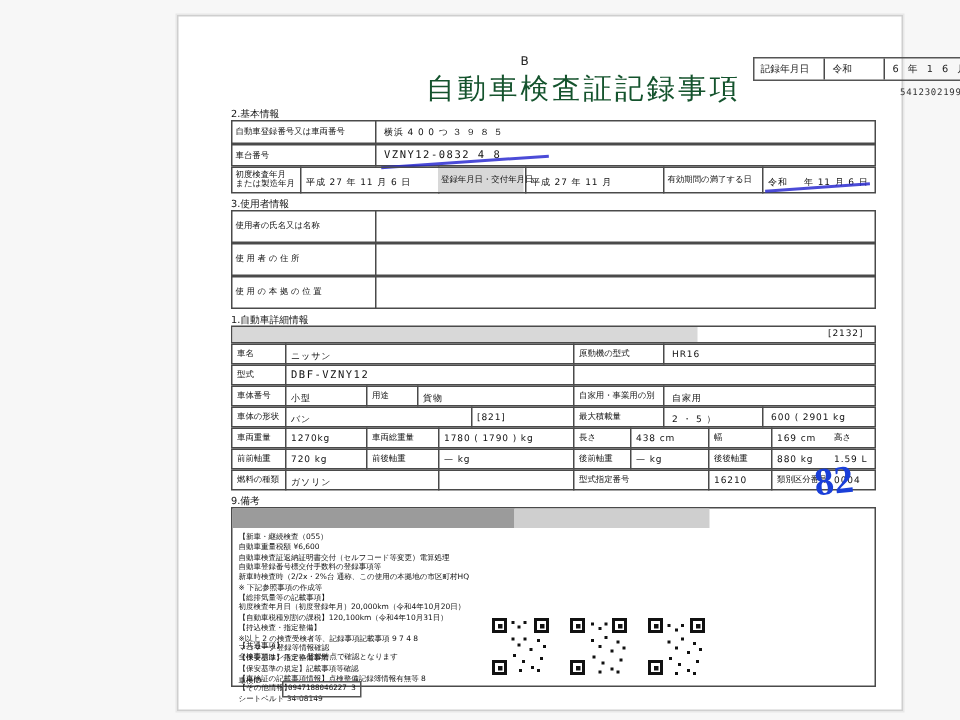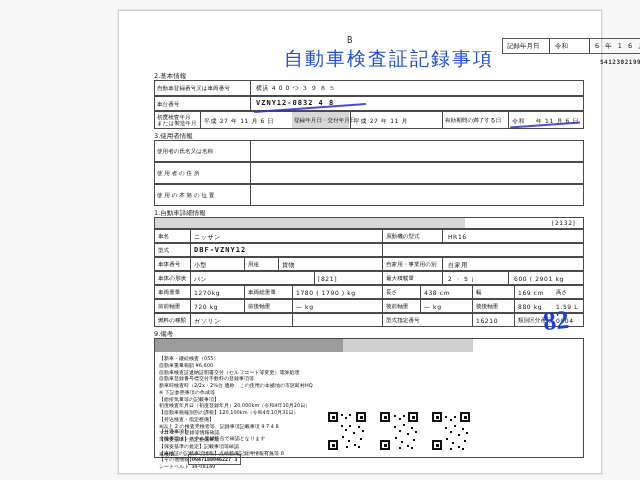--- a/index.html
+++ b/index.html
@@ -8,41 +8,41 @@
   
   .scan{position:absolute;left:118px;top:10px;width:482px;height:462px;background:#ffffff;border:1px solid #cfcfcf;box-shadow:0 0 0 1px #e8e8e8;}
   .leftstrip{position:absolute;left:0;top:0;width:118px;height:480px;background:#f7f7f7;}
   .rightstrip{position:absolute;left:600px;top:0;width:40px;height:480px;background:#f7f7f7;}
   .topstrip{position:absolute;left:0;top:0;width:640px;height:10px;background:#f7f7f7;}
   .botstrip{position:absolute;left:0;top:472px;width:640px;height:8px;background:#f7f7f7;}
 
   
   .doc{position:absolute;left:132px;top:14px;width:455px;height:452px;background:#ffffff;}
   .hdr-b{position:absolute;left:215px;top:22px;font-size:8px;color:#222;}
-  .title{position:absolute;left:152px;top:32px;font-size:19px;letter-spacing:2px;color:#1d4ed8;font-family:Liberation Sans, sans-serif;}
+  .title{position:absolute;left:152px;top:32px;font-size:19px;letter-spacing:2px;color:#14532d;font-family:Liberation Sans, sans-serif;}
   .datebox{position:absolute;left:370px;top:24px;width:205px;height:14px;border:1px solid #555;font-size:6.5px;color:#222;}
   .datebox .cell{position:absolute;top:3px;}
   .serial{position:absolute;left:468px;top:44px;font-size:6px;color:#333;letter-spacing:.5px;}
 
   
   .sec{position:absolute;font-size:6.5px;color:#111;}
   .box{position:absolute;border:1px solid #4a4a4a;box-sizing:border-box;}
   .lbl{position:absolute;font-size:5.6px;color:#111;line-height:1.1;}
   .val{position:absolute;font-size:7px;color:#111;letter-spacing:1px;}
   .valsm{position:absolute;font-size:6px;color:#111;letter-spacing:.6px;}
   .shade{background:#d8d8d8;}
   .shade2{background:#cfcfcf;}
   .dark{background:#9b9b9b;}
   .vline{position:absolute;background:#4a4a4a;width:1px;}
   .strike{position:absolute;background:#2b2bd0;height:1.5px;transform:rotate(-4deg);opacity:.85;}
   .bignum{position:absolute;right:18px;top:292px;font-size:26px;color:#1a3fd8;font-family:"Liberation Serif",serif;font-weight:bold;transform:rotate(-6deg);}
   .qr{position:absolute;background:#ffffff;}
   .qr i{position:absolute;background:#111;display:block;}
   .note{position:absolute;font-size:5px;color:#111;line-height:1.35;}
-  .mono{font-family:"DejaVu Sans Mono","Liberation Mono",monospace;font-weight:bold;}
+  .mono{font-family:"DejaVu Sans Mono","Liberation Mono",monospace;}
 </style>
 </head>
 <body>
 
 <div id="page">
   <div class="topstrip"></div>
   <div class="leftstrip"></div>
   <div class="rightstrip"></div>
   <div class="botstrip"></div>
 

